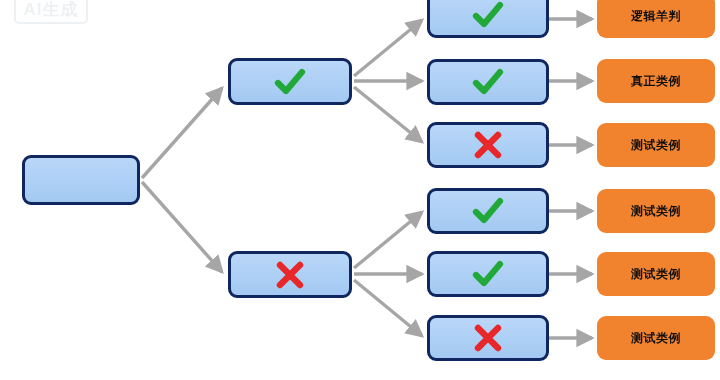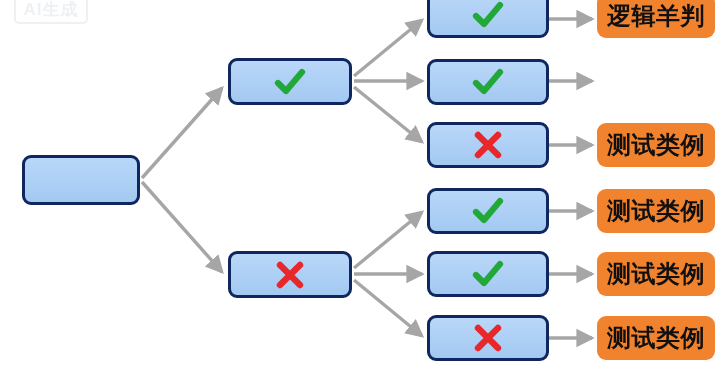--- a/index.html
+++ b/index.html
@@ -71,21 +71,21 @@
   .node-orange {
     background: #f2832e;
     border-radius: 9px;
     display: flex;
     align-items: center;
     justify-content: center;
   }
 
   .node-orange .label {
     color: #101010;
-    font-size: 24px;
+    font-size: 12px;
     font-weight: bold;
     letter-spacing: 0.5px;
     line-height: 1;
     white-space: nowrap;
     font-family: "DejaVu Sans", "Liberation Sans", sans-serif;
   }
 
   .mark {
     width: 34px;
     height: 30px;
@@ -175,20 +175,23 @@
   <div class="node node-blue" style="left:427px; top:315px; width:122px; height:46px;">
     <svg class="mark" viewBox="0 0 34 30">
       <path d="M7 5 L27 25 M27 5 L7 25" stroke="#e8272a" stroke-width="6.4" stroke-linecap="round" fill="none"></path>
     </svg>
   </div>
 
   <div class="node node-orange" style="left:597px; top:-6px; width:118px; height:44px;">
     <span class="label">逻辑羊判</span>
   </div>
 
+  <div class="node node-orange" style="left:597px; top:59px; width:118px; height:44px;">
+    <span class="label">真正类例</span>
+  </div>
 
   <div class="node node-orange" style="left:597px; top:123px; width:118px; height:44px;">
     <span class="label">测试类例</span>
   </div>
 
   <div class="node node-orange" style="left:597px; top:189px; width:118px; height:44px;">
     <span class="label">测试类例</span>
   </div>
 
   <div class="node node-orange" style="left:597px; top:252px; width:118px; height:44px;">

